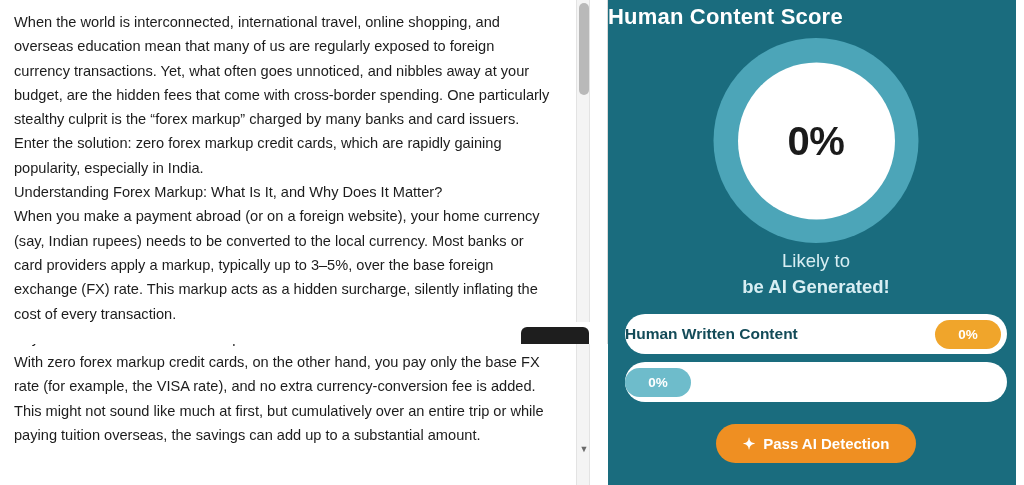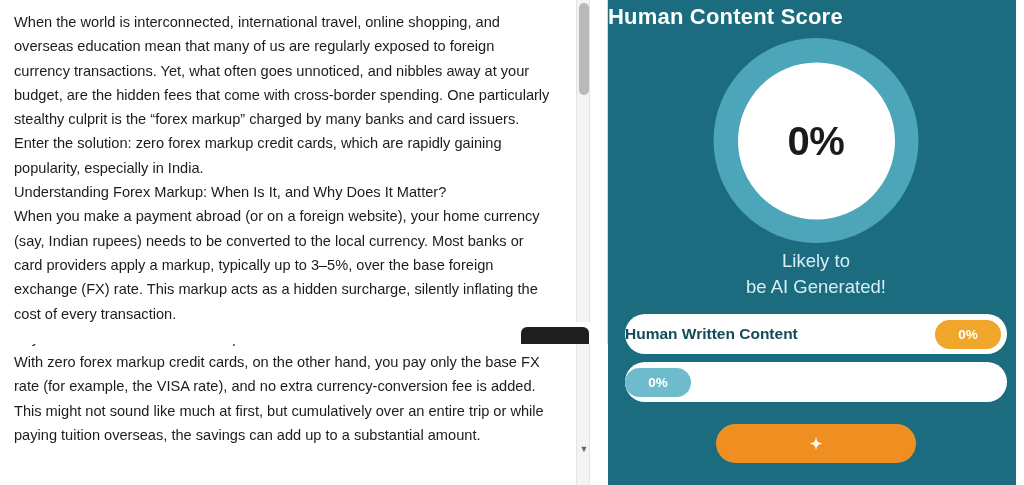--- a/index.html
+++ b/index.html
@@ -154,21 +154,21 @@
   .verdict {
     position: absolute;
     top: 248px;
     left: 0;
     width: 416px;
     text-align: center;
     font-size: 18.5px;
     line-height: 26px;
     color: #d8eef3;
   }
-  .verdict .line2 { font-weight: normal; }
+  .verdict .line2 { font-weight: bold; }
 
   .meter {
     position: absolute;
     left: 17px;
     width: 382px;
     height: 40px;
     background: #ffffff;
     border-radius: 20px;
     display: flex;
     align-items: center;
@@ -231,21 +231,21 @@
 </style>
 </head>
 <body>
 
 <div id="app">
 
   <div class="editor-pane">
 
     <div class="editor-text">
       <p>When the world is interconnected, international travel, online shopping, and overseas education mean that many of us are regularly exposed to foreign currency transactions. Yet, what often goes unnoticed, and nibbles away at your budget, are the hidden fees that come with cross-border spending. One particularly stealthy culprit is the “forex markup” charged by many banks and card issuers. Enter the solution: zero forex markup credit cards, which are rapidly gaining popularity, especially in India.</p>
-      <p>Understanding Forex Markup: When Is It, and Why Does It Matter?</p>
+      <p>Understanding Forex Markup: What Is It, and Why Does It Matter?</p>
       <p>When you make a payment abroad (or on a foreign website), your home currency (say, Indian rupees) needs to be converted to the local currency. Most banks or card providers apply a markup, typically up to 3–5%, over the base foreign exchange (FX) rate. This markup acts as a hidden surcharge, silently inflating the cost of every transaction.</p>
       <p>Key Benefits of Zero Forex Markup Cards</p>
       <p>With zero forex markup credit cards, on the other hand, you pay only the base FX rate (for example, the VISA rate), and no extra currency-conversion fee is added. This might not sound like much at first, but cumulatively over an entire trip or while paying tuition overseas, the savings can add up to a substantial amount.</p>
     </div>
 
     <div class="editor-scrollbar">
 
       <div class="thumb"></div>
       <div class="sb-arrow down">▼</div>
     </div>
@@ -275,18 +275,19 @@
       <span class="label">Human Written Content</span>
       <span class="pill">0%</span>
     </div>
 
     <div class="meter ai">
       <span class="pill">0%</span>
     </div>
 
     <button class="pass-btn">
       <span class="sparkle">✦</span>
+      <span>Pass AI Detection</span>
     </button>
 
     <div class="panel-edge"></div>
   </div>
 
 </div>
 
 </body></html>

